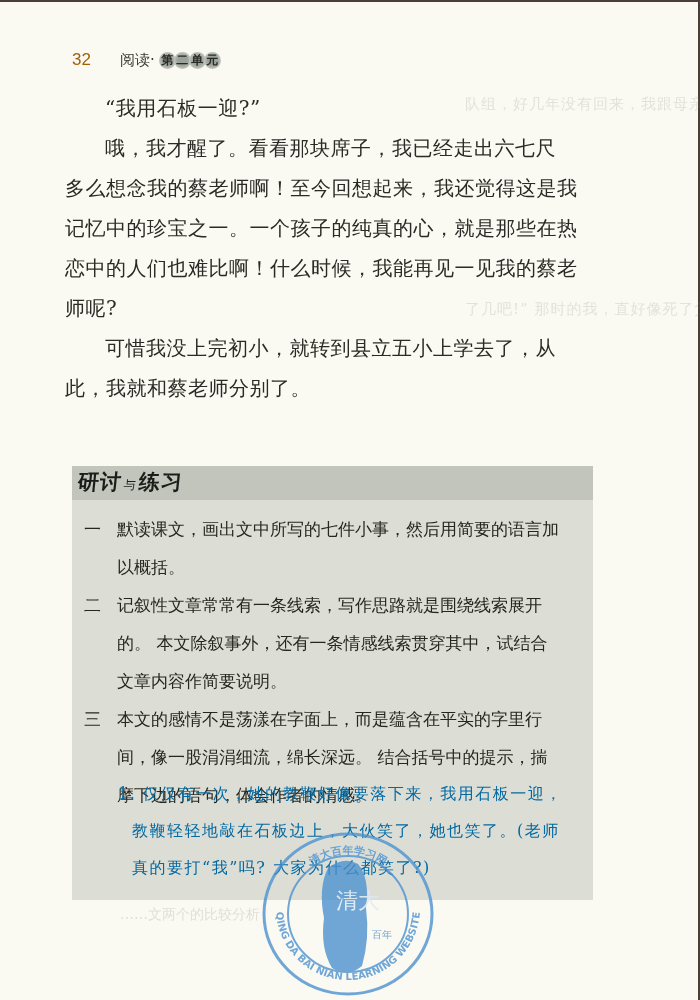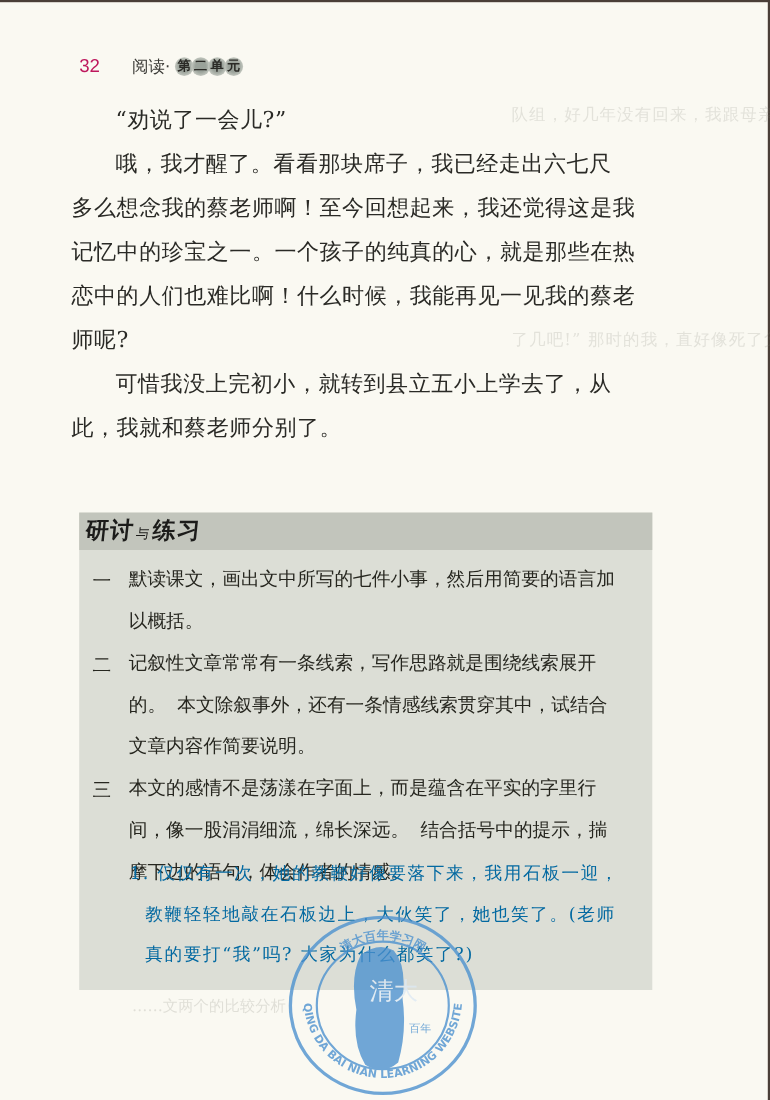--- a/index.html
+++ b/index.html
@@ -20,21 +20,21 @@
   }
   .frame-right {
     position: absolute; right: 0; top: 0; width: 2px; height: 1000px; background: #4a3f38;
   }
   .header {
     position: absolute; left: 72px; top: 48px; height: 24px;
     display: flex; align-items: center;
     font-family: "DejaVu Sans", "Liberation Sans", sans-serif;
   }
   .page-num {
-    font-size: 17px; color: #be185d; width: 48px;
+    font-size: 17px; color: #a16207; width: 48px;
     font-family: "Liberation Sans", sans-serif;
   }
   .section {
     font-size: 15px; color: #3a3a36;
   }
   .unit {
     font-size: 12px; color: #2a2a26; margin-left: 4px;
     display: inline-flex;
   }
   .unit span {
@@ -72,21 +72,21 @@
     transform: skewX(-6deg);
   }
   .exercise-title .amp { font-size: 12px; font-weight: normal; margin: 0 2px; }
   .ex-list {
     position: absolute; left: 72px; top: 510px; width: 521px;
     font-family: "DejaVu Sans", "Liberation Sans", sans-serif;
     font-size: 17px; line-height: 38px; color: #26261f;
   }
   .ex-item { display: flex; }
   .ex-num { width: 45px; padding-left: 12px; box-sizing: border-box; flex: none; }
-  .ex-text { flex: 1; padding-right: 4px; font-family: Liberation Mono, monospace; }
+  .ex-text { flex: 1; padding-right: 4px; }
   .sub-item {
     position: absolute; left: 118px; top: 775px; width: 465px;
     font-family: "DejaVu Serif", "Liberation Serif", serif;
     font-size: 16px; line-height: 37px; color: #0369a1; letter-spacing: 1.5px;
   }
   .sub-item .sub-label { }
   .sub-item .cont { padding-left: 14px; }
   .footnote-ghost {
     position: absolute; left: 120px; top: 906px; color: rgba(120,120,110,0.2); font-size: 14px;
   }
@@ -109,21 +109,21 @@
   <span class="section">阅读·</span>
   <span class="unit">
     <span>第</span>
     <span>二</span>
     <span>单</span>
     <span>元</span>
   </span>
 </div>
 
 <div class="body-text">
-  <p class="indent">“劝说了一会儿?”</p>
+  <p class="indent">“我用石板一迎?”</p>
   <p class="indent">哦，我才醒了。看看那块席子，我已经走出六七尺</p>
   <p>多么想念我的蔡老师啊！至今回想起来，我还觉得这是我</p>
   <p>记忆中的珍宝之一。一个孩子的纯真的心，就是那些在热</p>
   <p>恋中的人们也难比啊！什么时候，我能再见一见我的蔡老</p>
   <p>师呢?</p>
   <p class="indent">可惜我没上完初小，就转到县立五小上学去了，从</p>
   <p>此，我就和蔡老师分别了。</p>
 </div>
 
 <div class="exercise-box">

